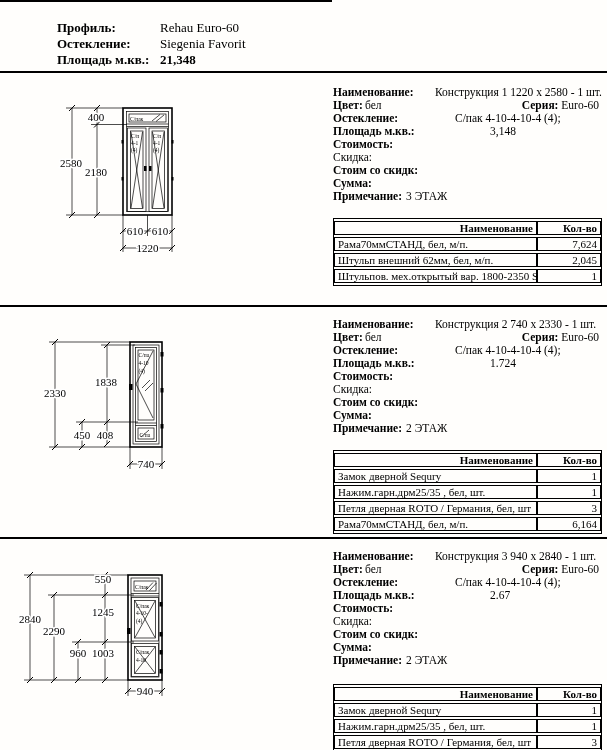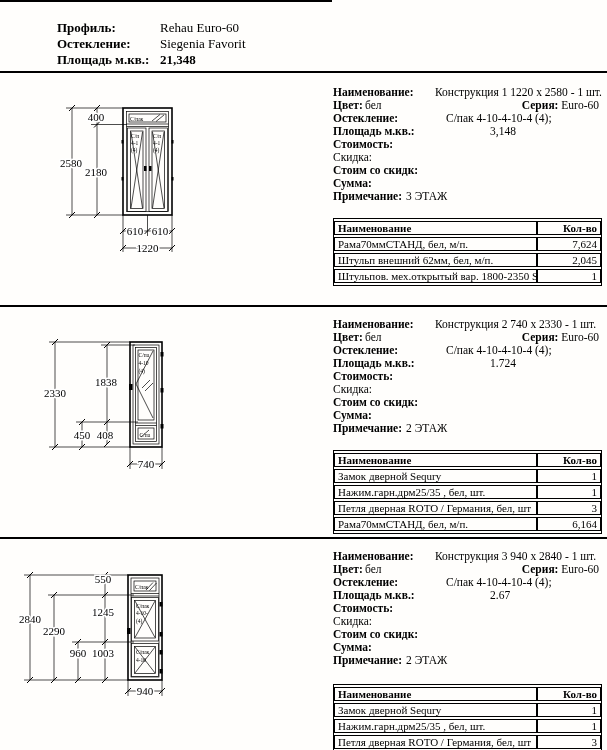--- a/index.html
+++ b/index.html
@@ -27,36 +27,36 @@
   #section2 { top:312px; height:225px; }
   #section3 { top:544px; height:206px; }
 
   
   .specs { position:absolute; left:333px; top:6px; width:272px; font-size:11.5px; }
   .srow { position:relative; height:13px; line-height:13px; white-space:nowrap; }
   .srow b { font-weight:bold; }
   .v { position:absolute; top:0; }
   .v-name  { left:102px; }
   .v-color { left:32px; }
-  .v-glaz  { left:113px; }
+  .v-glaz  { left:122px; }
   .v-area  { left:157px; }
   .series  { position:absolute; right:6px; top:0; }
   .v-note  { margin-left:4px; }
 
   
   .itable {
     position:absolute; left:333px; top:138px; width:269px;
     border-collapse:separate; border-spacing:0 2px;
     border:1px solid #000; font-size:11px; table-layout:fixed;
   }
   .itable th, .itable td {
     border:1px solid #000; line-height:12px; padding:0 3px;
     overflow:hidden; white-space:nowrap;
   }
-  .itable th { font-weight:bold; text-align:left; }
+  .itable th { font-weight:bold; text-align:right; }
   .itable .qty { width:56px; text-align:right; }
 
   
   svg { position:absolute; left:0; top:0; }
   .thick { fill:none; stroke:#000; stroke-width:1.6; }
   .thin  { fill:none; stroke:#000; stroke-width:0.7; }
   .dline { stroke:#000; stroke-width:0.7; }
   .tick  { stroke:#000; stroke-width:1; }
   .hw    { fill:#000; stroke:none; }
   .dimtext {

